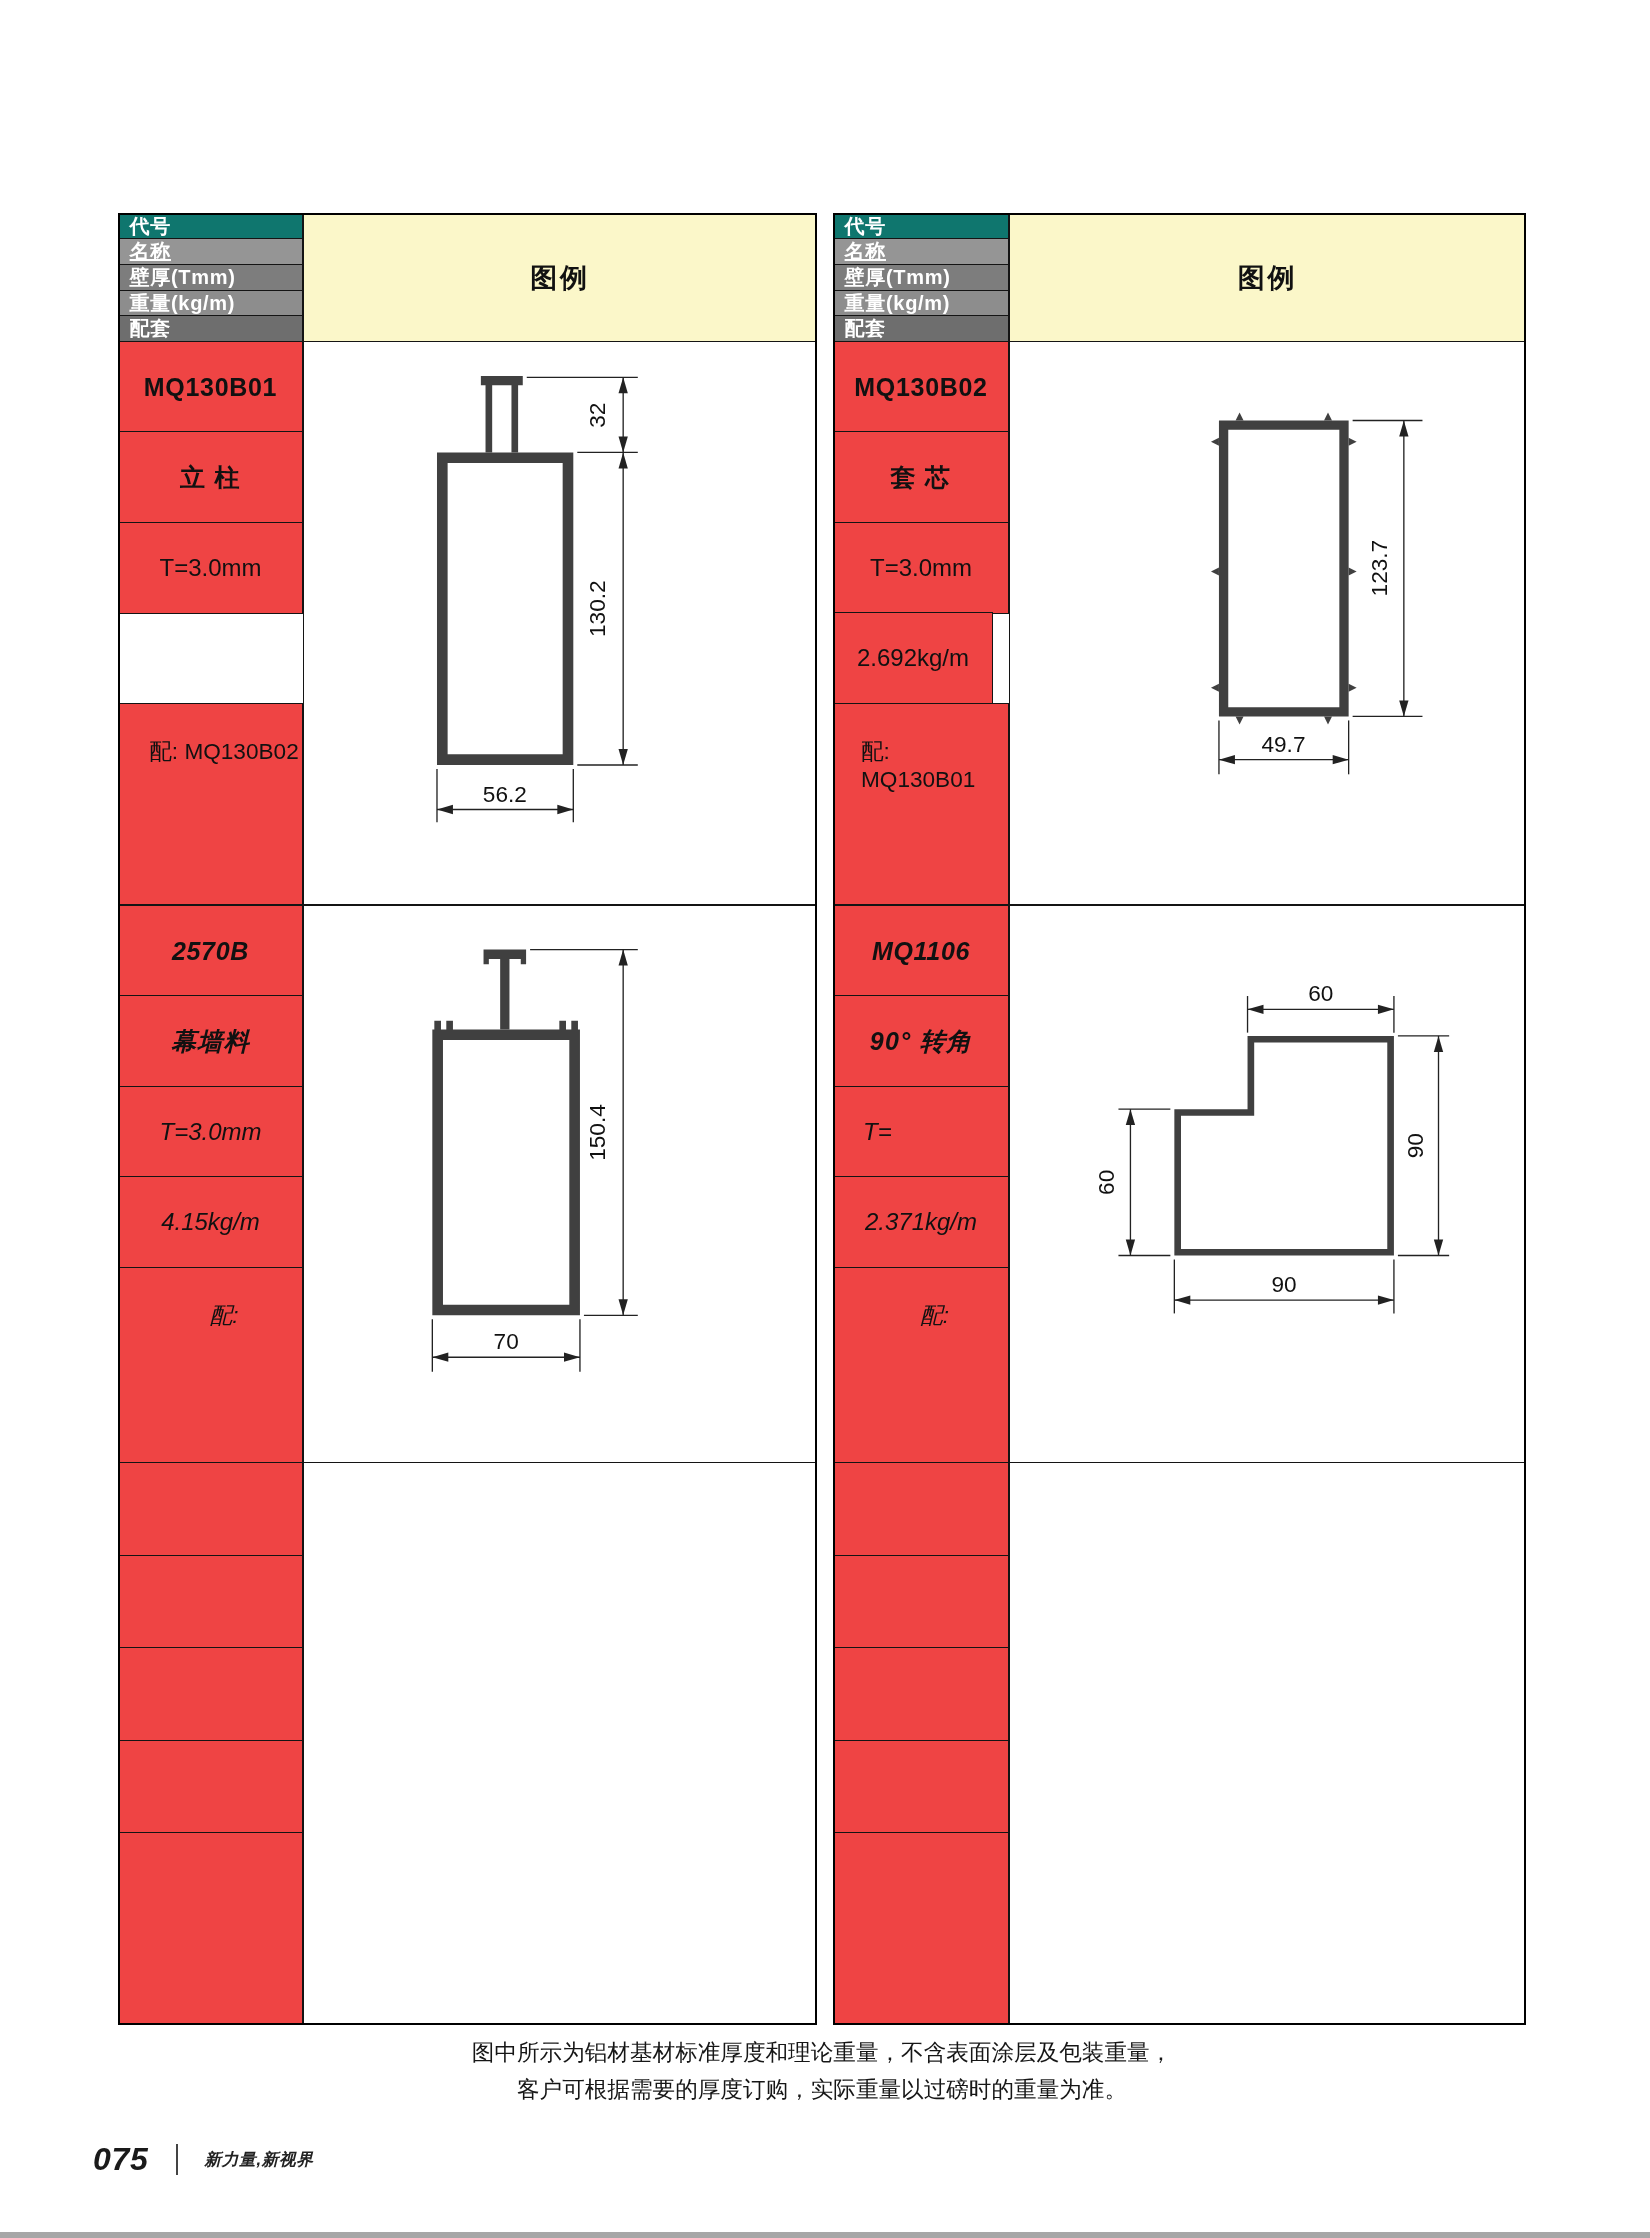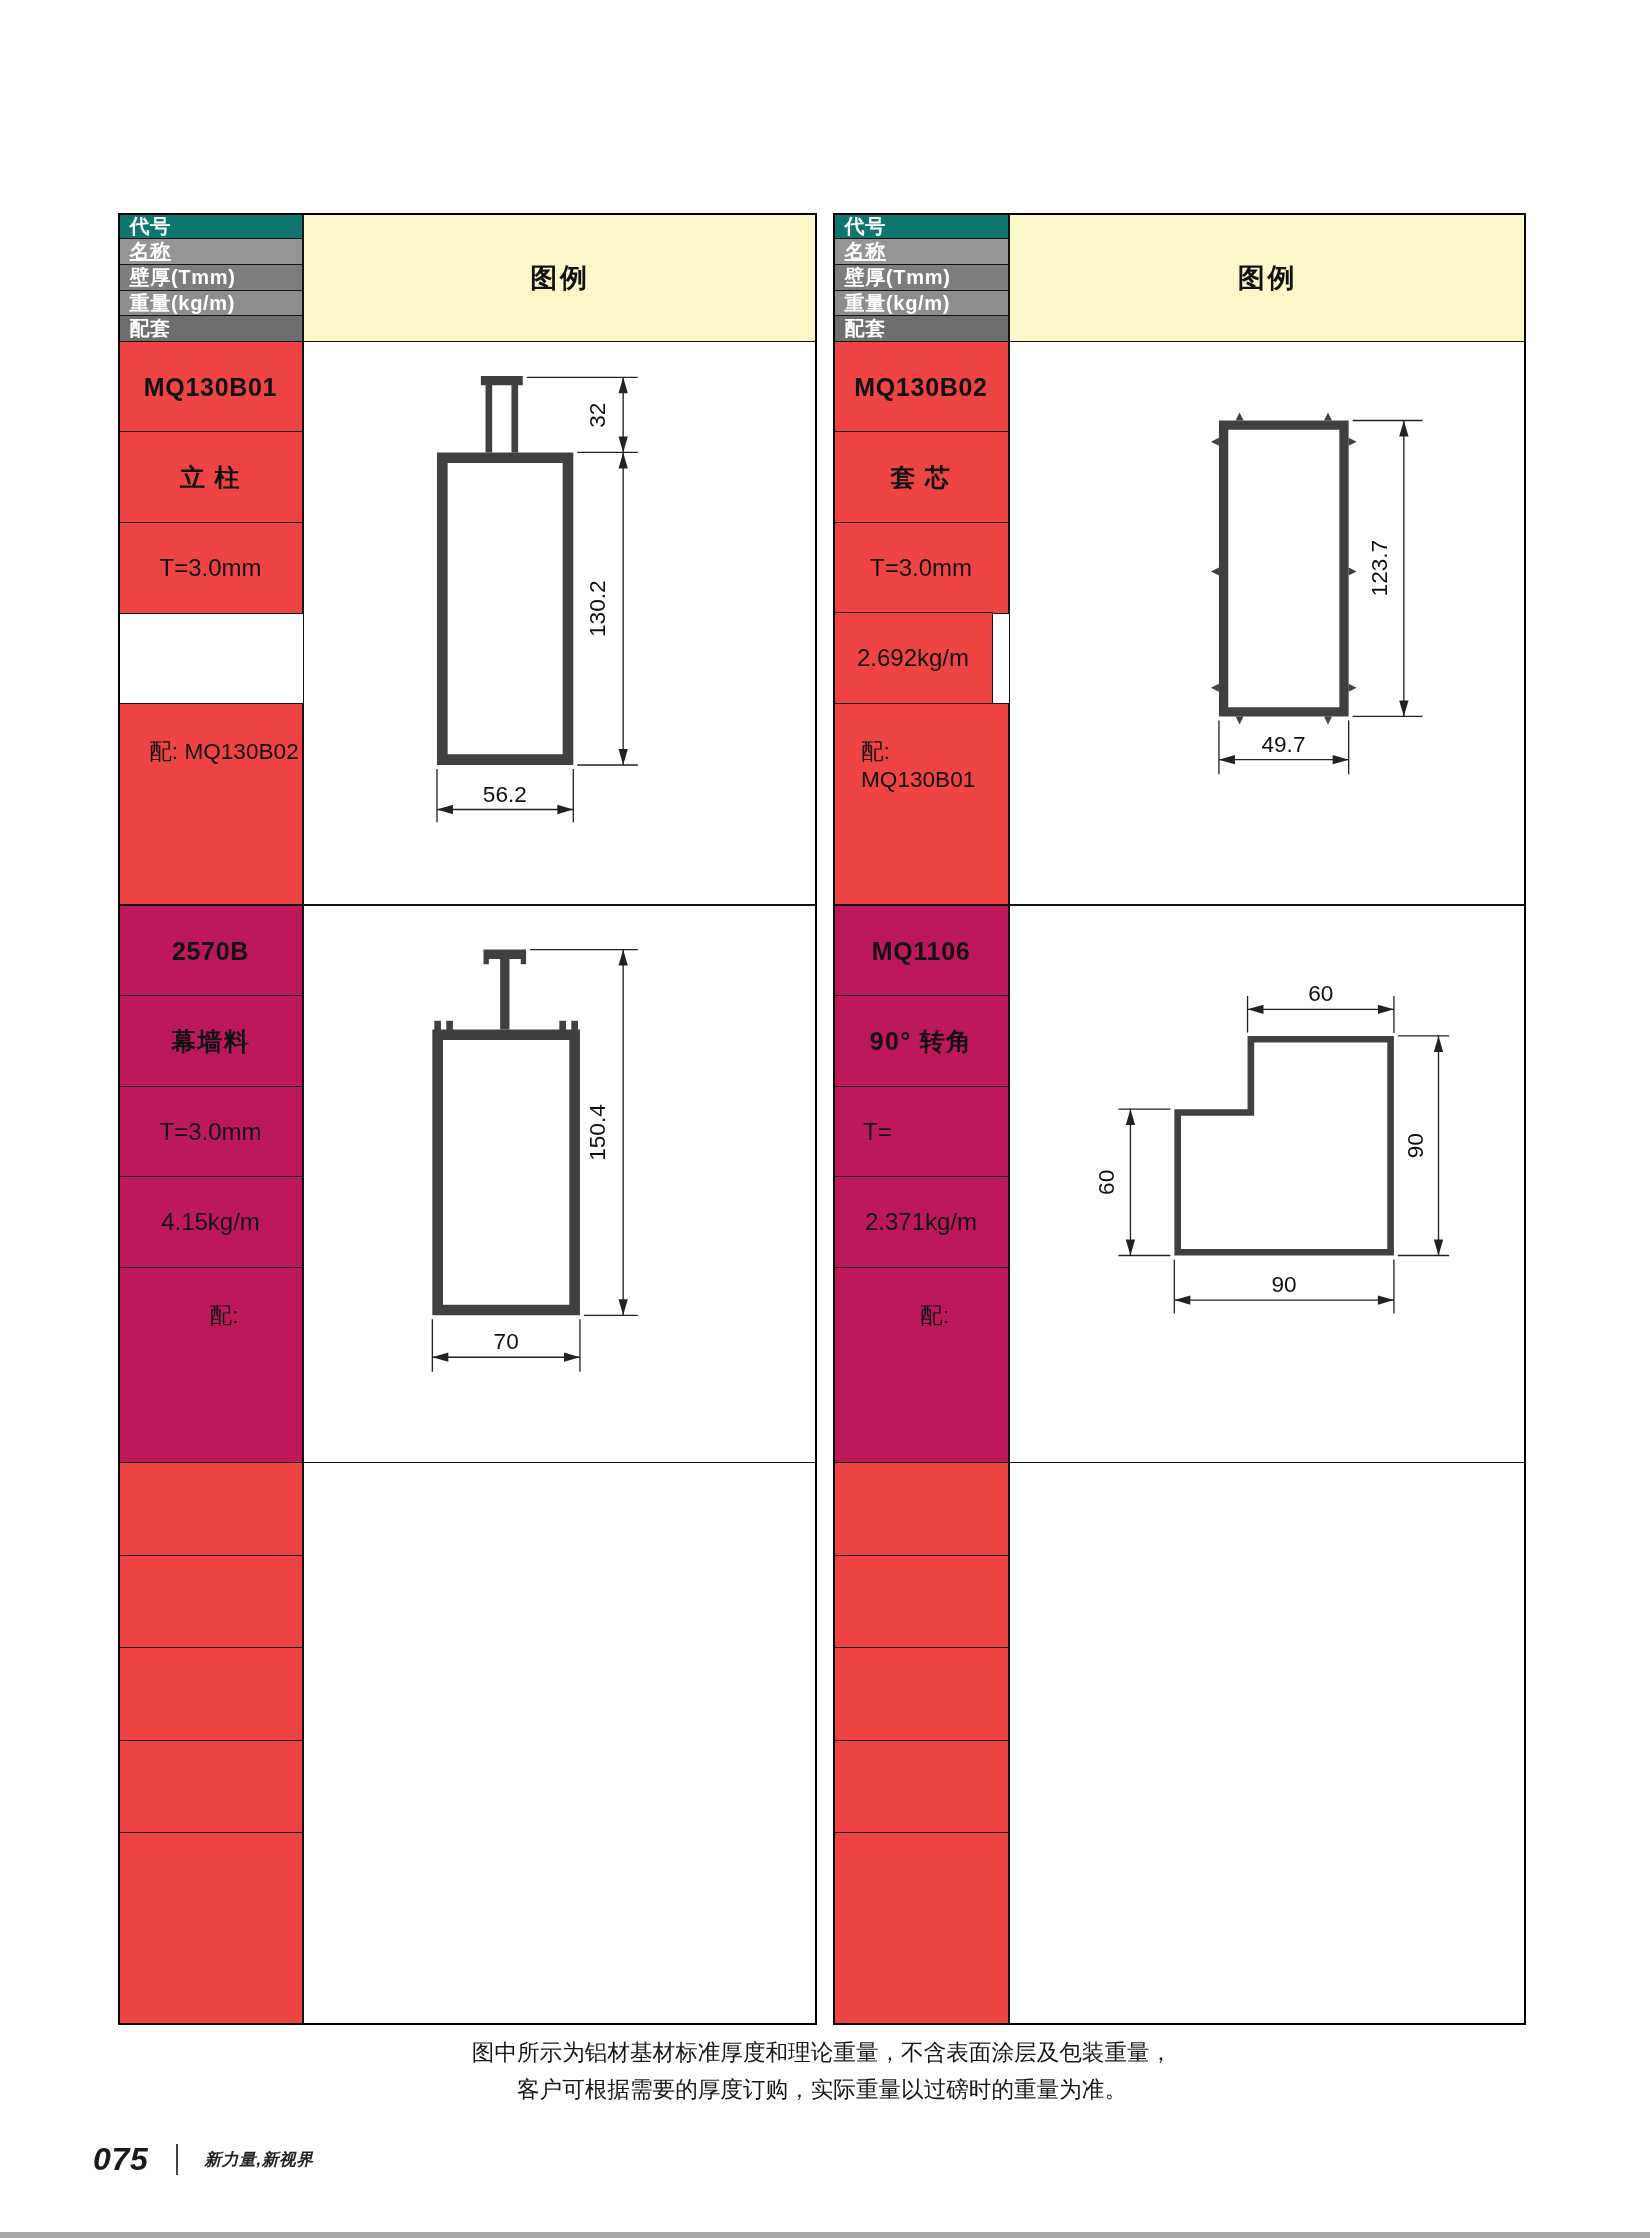--- a/index.html
+++ b/index.html
@@ -8,21 +8,21 @@
   .tbl{position:absolute;}
   .tbl-border{position:absolute;inset:0;border:2.7px solid #000;pointer-events:none;z-index:5;}
   .cell{position:absolute;border:1.3px solid #141414;box-sizing:border-box;
         display:flex;align-items:center;justify-content:center;}
   .hdr{color:#fff;font-weight:bold;font-size:20px;justify-content:flex-start;
        padding-left:10.6px;letter-spacing:0.7px;}
   .hdr1{background:#0f766e;} .hdr2{background:#959595;text-decoration:underline;} .hdr3{background:#7d7d7d;}
   .hdr4{background:#8d8d8d;} .hdr5{background:#6e6e6e;}
   .legendbox{background:#fbf7c9;font-weight:bold;font-size:27px;letter-spacing:2.7px;}
   .graycell{background:#ef4444;}
-  .yellowcell{background:#be185d;}
+  .yellowcell{background:#ef4444;font-style:italic;}
   .whitecell{background:#ffffff;}
   .codecell{font-weight:bold;font-size:25px;letter-spacing:0.7px;}
   .namecell{font-weight:bold;font-size:25px;letter-spacing:1.3px;}
   .valcell{font-size:24px;}
   .matchcell{font-size:22.6px;align-items:flex-start;justify-content:center;
              padding:32px 0 0 27px;}
   .note{position:absolute;left:0;width:1644px;text-align:center;font-size:22.6px;color:#161616;}
   .footer{position:absolute;left:93px;top:2141px;display:flex;align-items:center;gap:27px;font-style:italic;}
   .pagenum{font-weight:bold;font-size:32px;letter-spacing:0.7px;color:#1a1a1a;}
   .fdiv{width:2px;height:31px;background:#444;}

